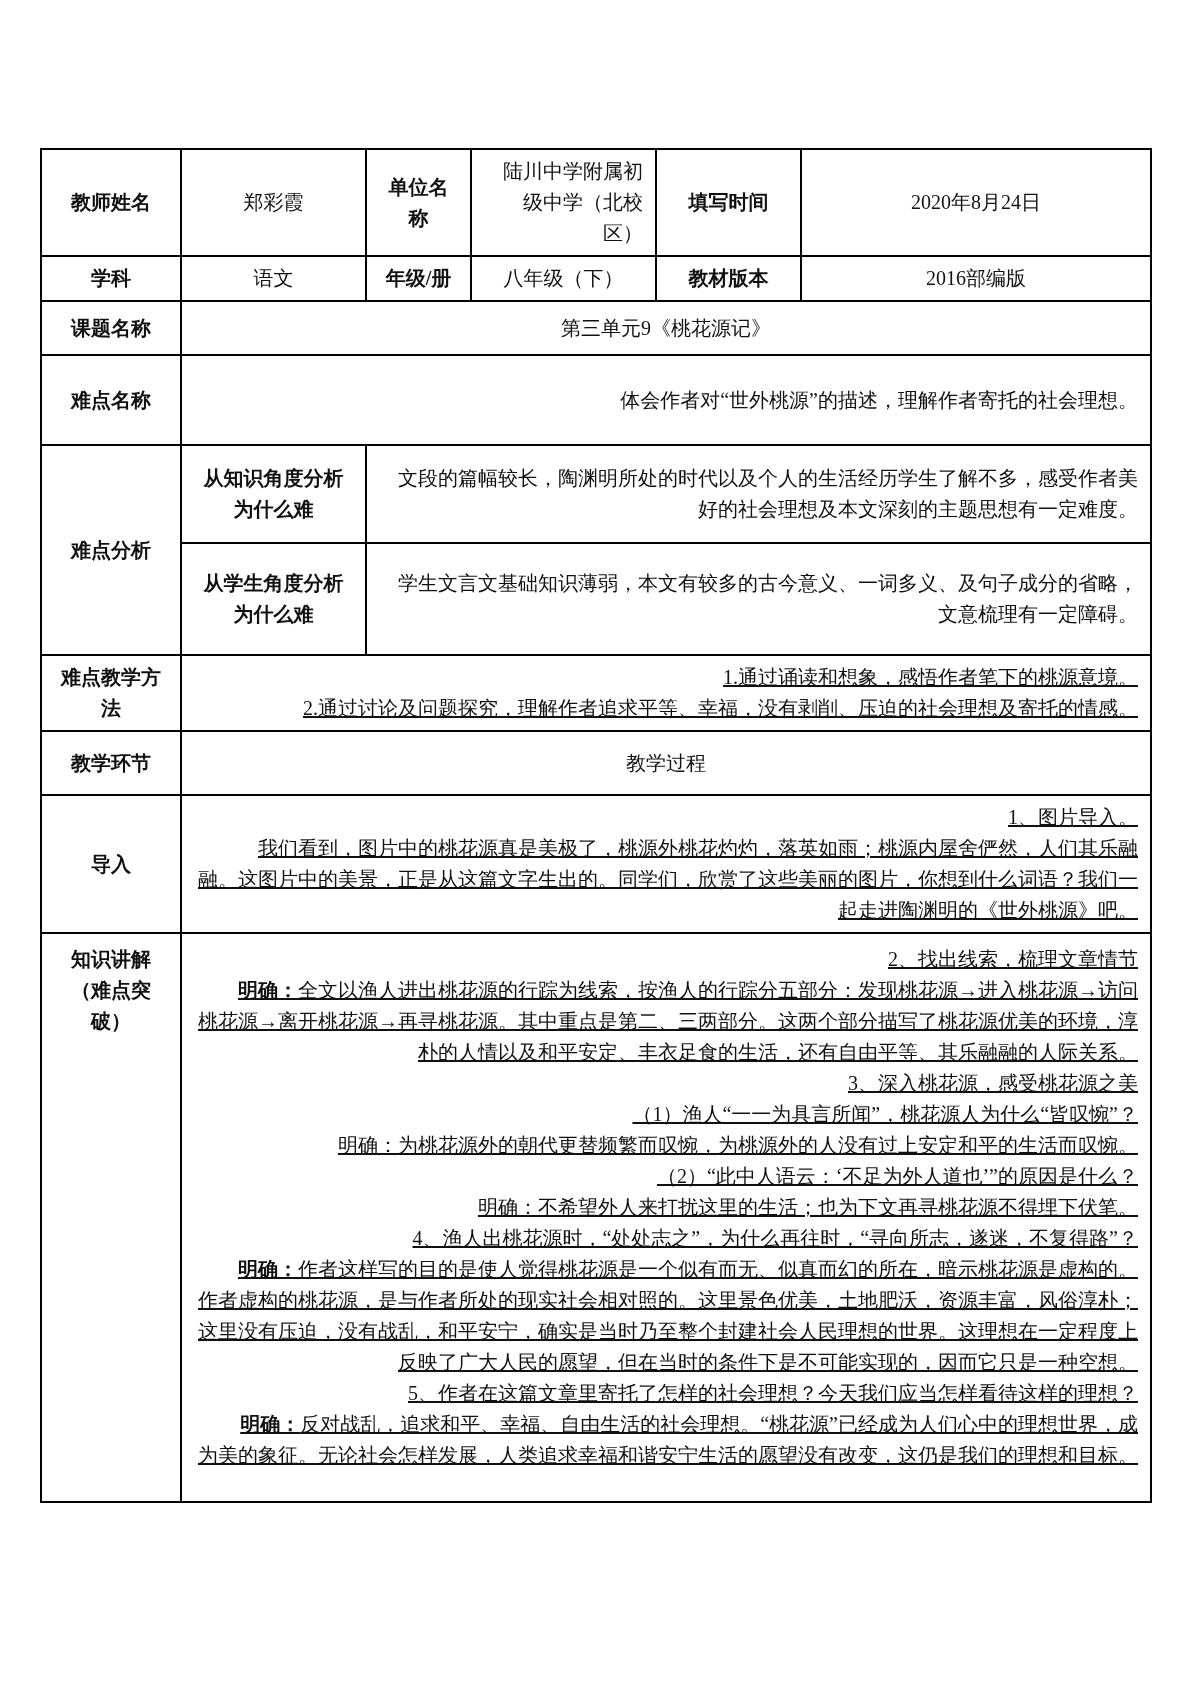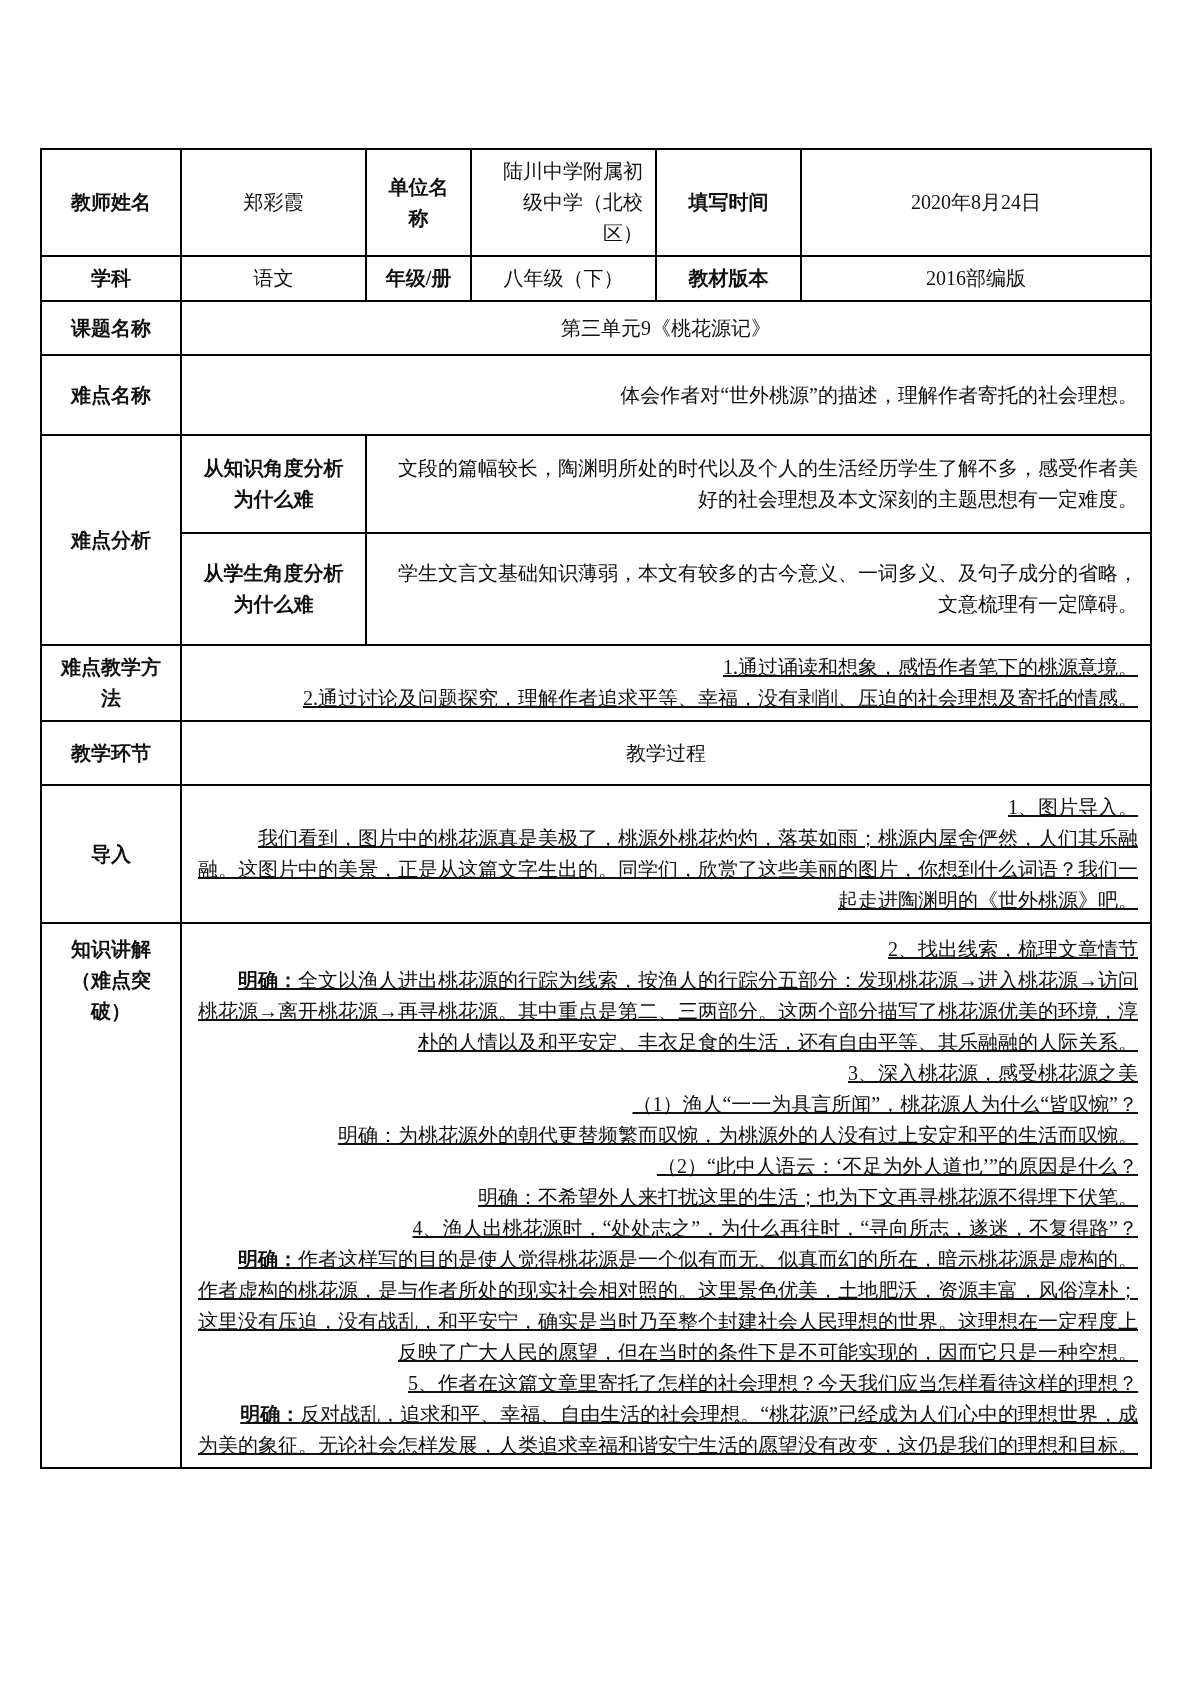--- a/index.html
+++ b/index.html
@@ -81,21 +81,21 @@
       <td class="val-center">八年级（下）</td>
       <td class="lab">教材版本</td>
       <td class="val-center">2016部编版</td>
     </tr>
 
     <tr style="height:54px">
       <td class="lab">课题名称</td>
       <td class="val-center" colspan="5">第三单元9《桃花源记》</td>
     </tr>
 
-    <tr style="height:80px">
+    <tr style="height:90px">
       <td class="lab">难点名称</td>
       <td class="val-left" colspan="5">体会作者对“世外桃源”的描述，理解作者寄托的社会理想。</td>
     </tr>
 
     <tr style="height:98px">
       <td class="lab" rowspan="2">难点分析</td>
       <td class="lab">从知识角度分析为什么难</td>
       <td class="val-left" colspan="4">文段的篇幅较长，陶渊明所处的时代以及个人的生活经历学生了解不多，感受作者美好的社会理想及本文深刻的主题思想有一定难度。</td>
     </tr>
 
@@ -123,21 +123,21 @@
         <p>1、图片导入。</p>
         <p class="ind2">我们看到，图片中的桃花源真是美极了，桃源外桃花灼灼，落英如雨；桃源内屋舍俨然，人们其乐融融。这图片中的美景，正是从这篇文字生出的。同学们，欣赏了这些美丽的图片，你想到什么词语？我们一起走进陶渊明的《世外桃源》吧。</p>
       </td>
     </tr>
 
     <tr>
       <td class="lab top" style="padding-top:10px;">
         <div>知识讲解</div>
         <div>（难点突破）</div>
       </td>
-      <td class="val-left content top" colspan="5" style="padding-top:10px; padding-bottom:6px;margin-top:47px;">
+      <td class="val-left content top" colspan="5" style="padding-top:10px; padding-bottom:30px;margin-top:47px;">
         <p>2、找出线索，梳理文章情节</p>
         <p class="ind2"><b>明确：</b><span>全文以渔人进出桃花源的行踪为线索，按渔人的行踪分五部分：发现桃花源→进入桃花源→访问桃花源→离开桃花源→再寻桃花源。其中重点是第二、三两部分。这两个部分描写了桃花源优美的环境，淳朴的人情以及和平安定、丰衣足食的生活，还有自由平等、其乐融融的人际关系。</span></p>
         <p>3、深入桃花源，感受桃花源之美</p>
         <p class="ind1">（1）渔人“一一为具言所闻”，桃花源人为什么“皆叹惋”？</p>
         <p>明确：为桃花源外的朝代更替频繁而叹惋，为桃源外的人没有过上安定和平的生活而叹惋。</p>
         <p class="ind1">（2）“此中人语云：‘不足为外人道也’”的原因是什么？</p>
         <p>明确：不希望外人来打扰这里的生活；也为下文再寻桃花源不得埋下伏笔。</p>
         <p>4、渔人出桃花源时，“处处志之”，为什么再往时，“寻向所志，遂迷，不复得路”？</p>
         <p class="ind2"><b>明确：</b><span>作者这样写的目的是使人觉得桃花源是一个似有而无、似真而幻的所在，暗示桃花源是虚构的。作者虚构的桃花源，是与作者所处的现实社会相对照的。这里景色优美，土地肥沃，资源丰富，风俗淳朴；这里没有压迫，没有战乱，和平安宁，确实是当时乃至整个封建社会人民理想的世界。这理想在一定程度上反映了广大人民的愿望，但在当时的条件下是不可能实现的，因而它只是一种空想。</span></p>
         <p>5、作者在这篇文章里寄托了怎样的社会理想？今天我们应当怎样看待这样的理想？</p>

